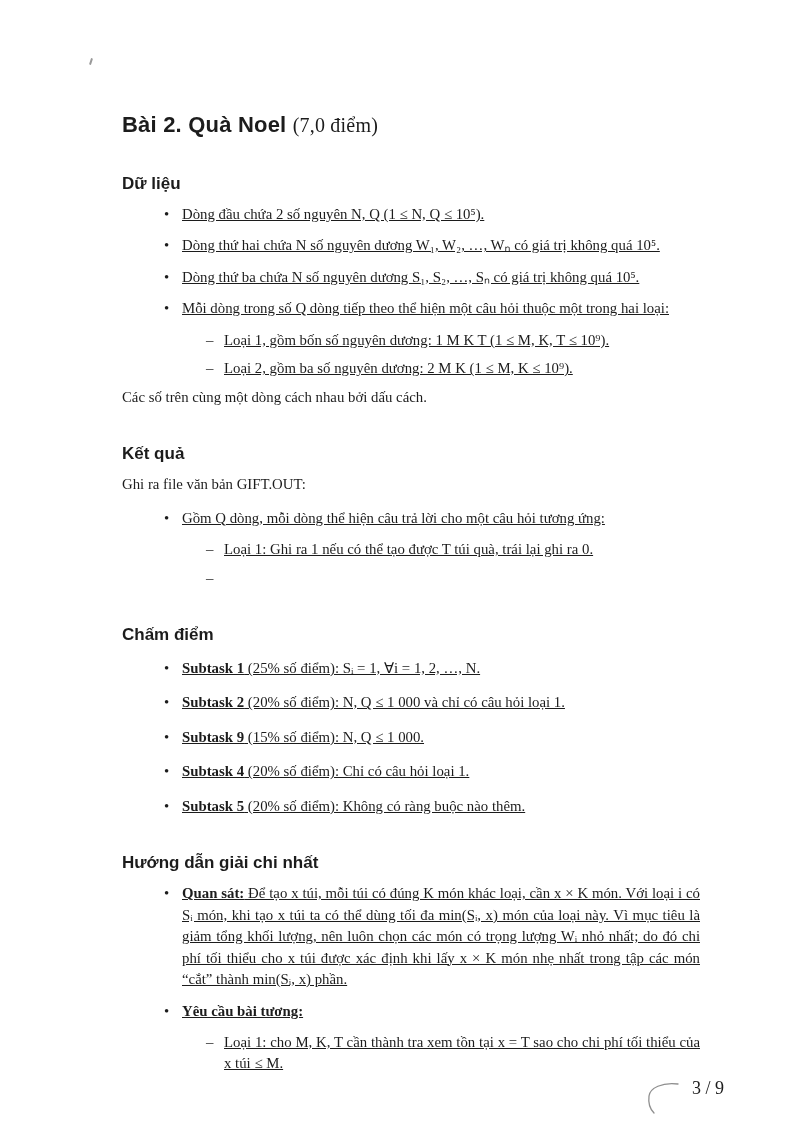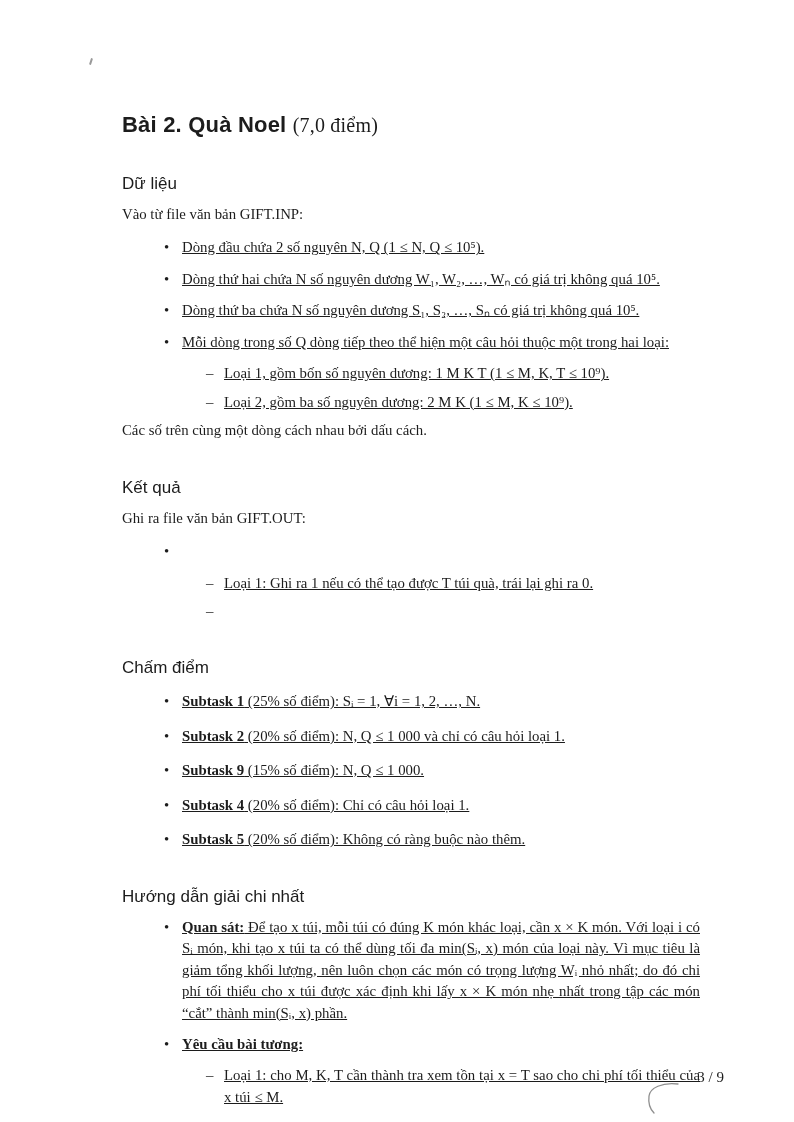--- a/index.html
+++ b/index.html
@@ -23,21 +23,21 @@
     letter-spacing: 0.2px;
   }
   .doc-title .points {
     font-family: "Liberation Serif", serif;
     font-weight: 400;
     font-size: 20px;
   }
   .section-heading {
     margin: 36px 0 10px 0;
     font-family: "Liberation Sans", sans-serif;
-    font-weight: 400;
+    font-weight: 700;
     font-size: 17px;
   }
   .section-heading.big-gap { margin-top: 36px; }
   .para {
     margin: 4px 0 12px 0;
     font-size: 14.8px;
     line-height: 1.45;
   }
   .bullet {
     display: flex;
@@ -52,22 +52,22 @@
     font-size: 14.8px;
     line-height: 1.45;
   }
   .subbullet .marker { flex: 0 0 18px; }
   .btxt { text-align: justify; text-decoration: underline; }
   .lead { font-weight: 700; }
   .scoring .bullet { margin-top: 13px; margin-bottom: 13px; }
   .page-number {
     position: absolute;
     right: 70px;
-    bottom: 36px;
-    font-size: 15px;
+    bottom: 23px;
+    font-size: 18px;
     color: #1c1c1c;
   }
   .pen-mark {
     position: absolute;
     right: 112px;
     bottom: 8px;
   }
   .stray-mark {
     position: absolute;
     left: 90px;
@@ -85,21 +85,20 @@
 <div class="page">
 
   <span class="stray-mark"></span>
 
   <h1 class="doc-title">
     <span>Bài 2. Quà Noel</span>
     <span class="points">(7,0 điểm)</span>
   </h1>
 
   <h2 class="section-heading">Dữ liệu</h2>
-  <p class="para">Vào từ file văn bản GIFT.INP:</p>
 
   <div class="bullet">
     <span class="marker">•</span>
     <span class="btxt">Dòng đầu chứa 2 số nguyên N, Q (1 ≤ N, Q ≤ 10⁵).</span>
   </div>
   <div class="bullet">
     <span class="marker">•</span>
     <span class="btxt">Dòng thứ hai chứa N số nguyên dương W₁, W₂, …, Wₙ có giá trị không quá 10⁵.</span>
   </div>
   <div class="bullet">
@@ -118,20 +117,21 @@
     <span class="marker">–</span>
     <span class="btxt">Loại 2, gồm ba số nguyên dương: 2 M K (1 ≤ M, K ≤ 10⁹).</span>
   </div>
   <p class="para">Các số trên cùng một dòng cách nhau bởi dấu cách.</p>
 
   <h2 class="section-heading">Kết quả</h2>
   <p class="para">Ghi ra file văn bản GIFT.OUT:</p>
 
   <div class="bullet">
     <span class="marker">•</span>
+    <span class="btxt">Gồm Q dòng, mỗi dòng thể hiện câu trả lời cho một câu hỏi tương ứng:</span>
   </div>
   <div class="subbullet">
     <span class="marker">–</span>
     <span class="btxt">Loại 1: Ghi ra 1 nếu có thể tạo được T túi quà, trái lại ghi ra 0.</span>
   </div>
   <div class="subbullet">
     <span class="marker">–</span>
   </div>
 
   <div class="scoring">

